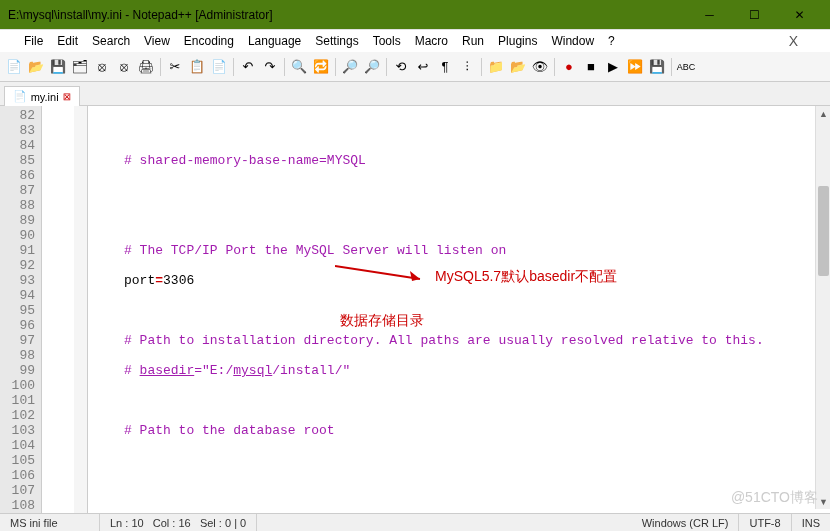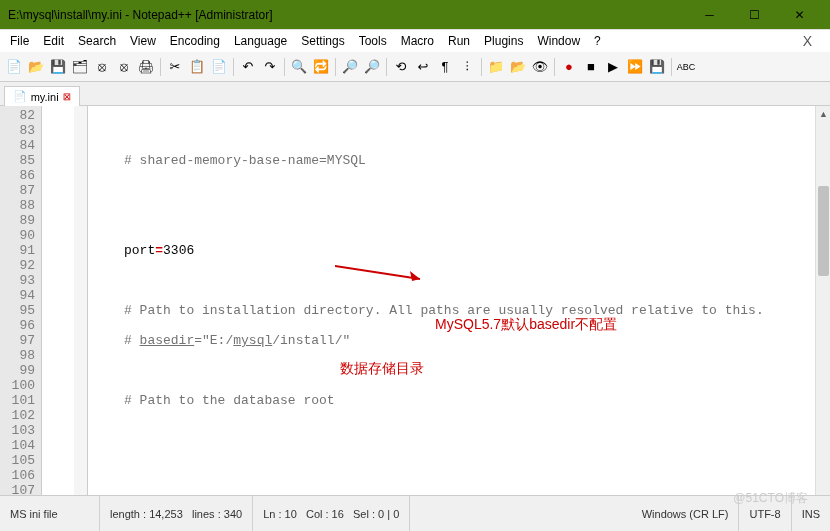--- a/index.html
+++ b/index.html
@@ -1,48 +1,48 @@
 <!DOCTYPE html>
 <html><head>
   <meta charset="utf-8">
   <style>
     * { margin: 0; padding: 0; box-sizing: border-box; }
     body { font-family: "Segoe UI", Tahoma, sans-serif; font-size: 12px; background: #fff; width: 830px; height: 531px; overflow: hidden; position: relative; }
     .titlebar { height: 30px; background: #4d7c0f; display: flex; align-items: center; padding: 0 8px; border-bottom: 1px solid #e0e0e0; }
     .titlebar .title { flex: 1; font-size: 12px; color: #000; }
     .titlebar .winbtn { width: 45px; height: 28px; display: flex; align-items: center; justify-content: center; color: #000; cursor: pointer; }
-    .menubar { height: 22px; display: flex; align-items: center; padding: 0 4px; gap: 2px; }
+    .menubar { height: 22px; display: flex; align-items: center; padding: 0 18px; gap: 2px; }
     .menubar span { padding: 2px 6px; font-size: 12px; cursor: pointer; }
     .menubar .close-x { margin-left: auto; margin-right: 8px; font-size: 14px; color: #555; }
     .toolbar { height: 30px; display: flex; align-items: center; padding: 2px 4px; gap: 2px; background: #f5f5f5; border-bottom: 1px solid #ccc; }
     .tb-icon { width: 20px; height: 20px; display: flex; align-items: center; justify-content: center; cursor: pointer; font-size: 13px; }
     .tb-sep { width: 1px; height: 18px; background: #ccc; margin: 0 2px; }
     .tabbar { height: 24px; background: #f0f0f0; border-bottom: 1px solid #ccc; display: flex; align-items: flex-end; padding-left: 4px; }
     .tab { background: #fff; border: 1px solid #ccc; border-bottom: none; padding: 3px 8px; font-size: 11px; display: flex; align-items: center; gap: 4px; position: relative; top: 1px; }
     .tab .tab-close { color: #c00; font-size: 10px; cursor: pointer; }
     .editor { display: flex; height: 482px; position: relative; gap: 32px; }
     .gutter { width: 42px; background: #e8e8e8; border-right: 1px solid #ccc; text-align: right; padding-right: 6px; color: #808080; font-family: Consolas, "Courier New", monospace; font-size: 13px; line-height: 15px; padding-top: 2px;}
     .gutter div { height: 15px; }
     .fold { width: 14px; background: #f5f5f5; border-right: 1px solid #ccc; }
     .code { flex: 1; font-family: Consolas, "Courier New", monospace; font-size: 13px; line-height: 15px; padding: 2px 4px; white-space: pre; overflow: hidden; position: relative; }
     .code-line { height: 15px; }
-    .comment { color: #737373; }
+    .comment { color: #a21caf; }
     .keyword { color: #000; font-family: Liberation Mono, monospace; }
     .op-eq { color: #cc0000; font-weight: bold;}
     .underline { text-decoration: underline; }
     .arrow-annotation { position: absolute; color: #cc0000; font-size: 14px; pointer-events: none; }
-    .annotation-text { position: absolute; color: #cc0000; font-size: 14px; font-family: "Microsoft YaHei", SimSun, sans-serif; pointer-events: none; margin-top: 48px; }
+    .annotation-text { position: absolute; color: #cc0000; font-size: 14px; font-family: "Microsoft YaHei", SimSun, sans-serif; pointer-events: none; }
     .scrollbar-v { position: absolute; right: 0; top: 106px; width: 15px; height: 403px; background: #f0f0f0; border-left: 1px solid #ddd; }
     .scrollbar-v .thumb { position: absolute; top: 80px; left: 2px; width: 11px; height: 90px; background: #c1c1c1; border-radius: 2px; }
     .scrollbar-v .arr { width: 15px; height: 15px; display: flex; align-items: center; justify-content: center; color: #606060; font-size: 9px; }
     .scrollbar-v .arr-down { position: absolute; bottom: 0; }
-    .statusbar { position: absolute; bottom: 0; left: 0; right: 0; height: 36px; background: #f0f0f0; border-top: 1px solid #ccc; display: flex; align-items: center; font-size: 11px; color: #333; }
+    .statusbar { position: absolute; bottom: 0; left: 0; right: 0; height: 18px; background: #f0f0f0; border-top: 1px solid #ccc; display: flex; align-items: center; font-size: 11px; color: #333; }
     .statusbar > div { padding: 0 10px; border-right: 1px solid #d0d0d0; height: 100%; display: flex; align-items: center; }
     .statusbar .spacer { flex: 1; border: none; }
-    .watermark { position: absolute; right: 22px; bottom: 24px; color: #ccc; font-size: 12px; }
+    .watermark { position: absolute; right: 12px; bottom: 24px; color: #ccc; font-size: 14px; }
   </style>
 </head>
 <body>
 
 <div class="titlebar">
   <span class="title">E:\mysql\install\my.ini - Notepad++ [Administrator]</span>
   <div class="winbtn">─</div>
   <div class="winbtn">☐</div>
   <div class="winbtn">✕</div>
 </div>
@@ -141,20 +141,21 @@
       <div>106</div>
       <div>107</div>
       <div>108</div>
     </div>
   <div class="fold"></div>
   <div class="code">
 <div class="code-line"></div>
 <div class="code-line"><span class="comment"># shared-memory-base-name=MYSQL</span></div>
 <div class="code-line"></div>
 <div class="code-line"></div>
+<div class="code-line"><span class="comment"># The TCP/IP Port the MySQL Server will listen on</span></div>
 <div class="code-line"><span class="keyword">port</span><span class="op-eq">=</span><span class="keyword">3306</span></div>
 <div class="code-line"></div>
 <div class="code-line"><span class="comment"># Path to installation directory. All paths are usually resolved relative to this.</span></div>
 <div class="code-line"><span class="comment"><span># </span><span class="underline">basedir</span><span>="E:/</span><span class="underline">mysql</span><span>/install/"</span></span></div>
 <div class="code-line"></div>
 <div class="code-line"><span class="comment"># Path to the database root</span></div>
 
 
 
 
@@ -179,21 +180,20 @@
 </div>
 
 <div class="scrollbar-v">
   <div class="arr">▲</div>
   <div class="thumb"></div>
   <div class="arr arr-down">▼</div>
 </div>
 
 <div class="statusbar">
   <div style="min-width:100px">MS ini file</div>
-  <div><span>length : 14,253</span>&nbsp;&nbsp;&nbsp;<span>lines : 340</span></div>
   <div><span>Ln : 10</span>&nbsp;&nbsp;&nbsp;<span>Col : 16</span>&nbsp;&nbsp;&nbsp;<span>Sel : 0 | 0</span></div>
   <div class="spacer"></div>
   <div>Windows (CR LF)</div>
   <div>UTF-8</div>
   <div style="border:none">INS</div>
 </div>
 
 <div class="watermark">@51CTO博客</div>
 
 </body></html>

